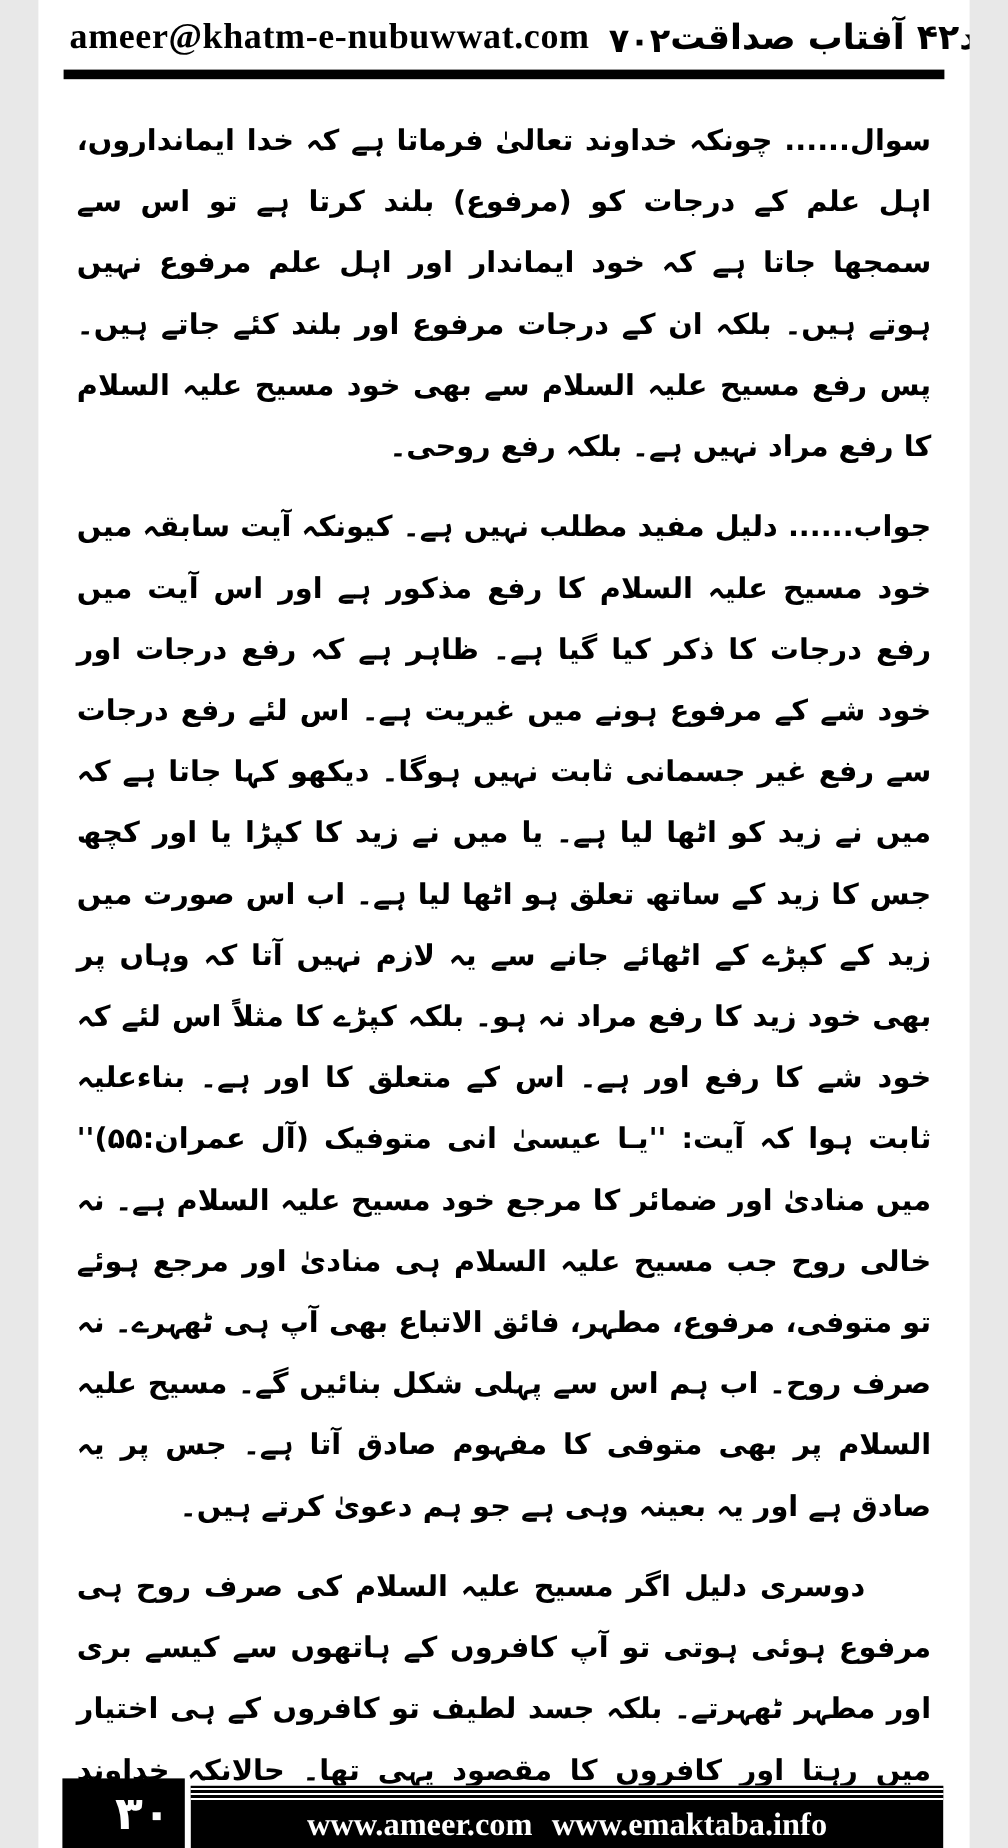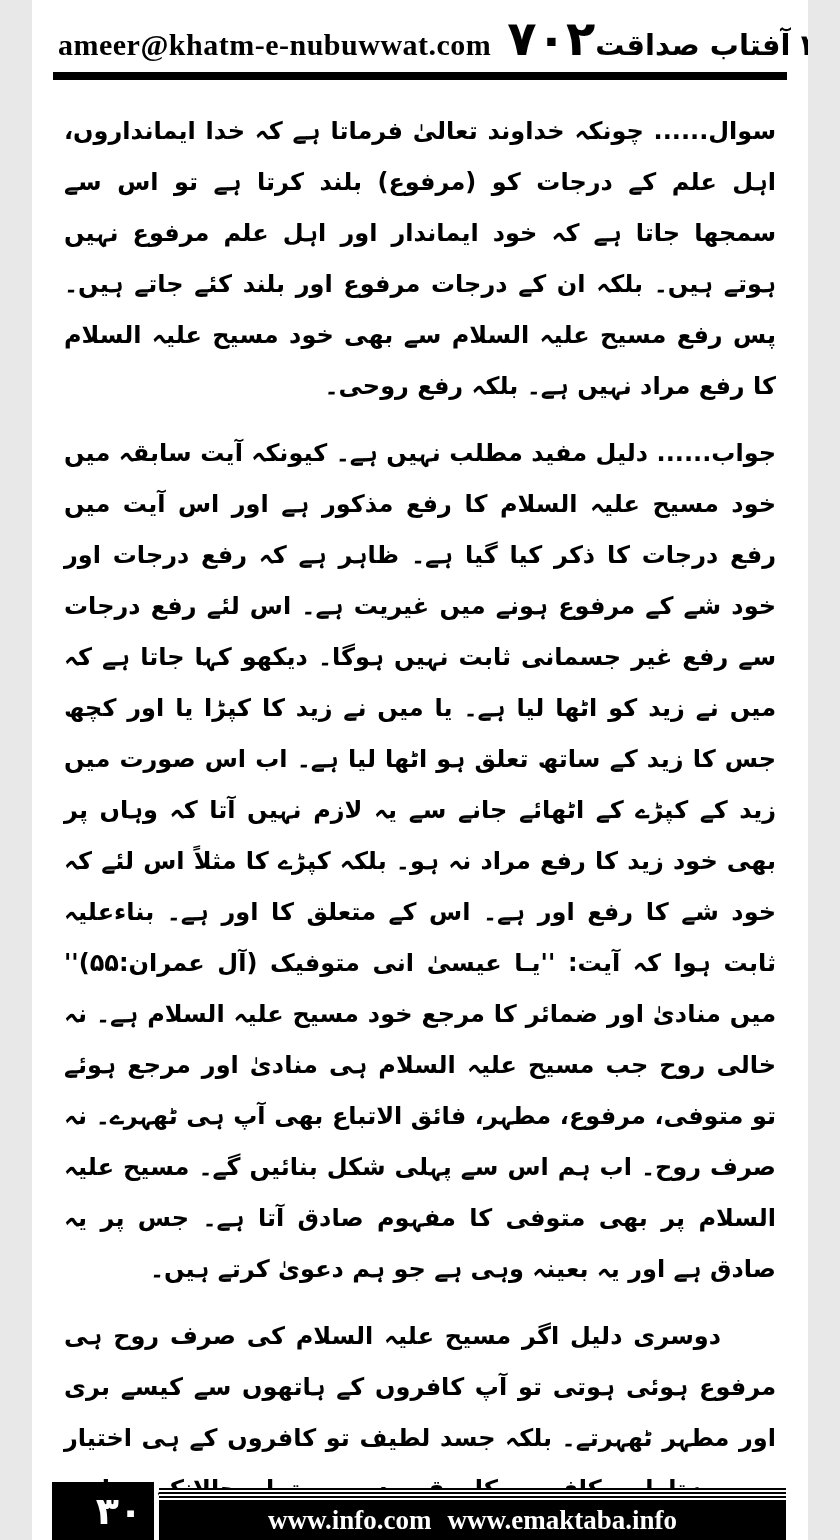--- a/index.html
+++ b/index.html
@@ -19,21 +19,21 @@
     padding:14px 26px 4px 26px;
   }
   .header-email {
     font-family:"Liberation Serif", serif;
     font-weight:bold;
     font-size:30px;
     letter-spacing:0.5px;
     white-space:nowrap;
   }
   .header-pagenum {
-    font-size:48px;
+    font-size:28px;
     font-weight:bold;
     line-height:1;
     margin-left:16px;
     direction:rtl;
   }
   .header-title {
     margin-left:auto;
     direction:rtl;
     font-weight:bold;
     font-size:29px;
@@ -118,19 +118,19 @@
     <p>جواب...... دلیل مفید مطلب نہیں ہے۔ کیونکہ آیت سابقہ میں خود مسیح علیہ السلام کا رفع مذکور ہے اور اس آیت میں رفع درجات کا ذکر کیا گیا ہے۔ ظاہر ہے کہ رفع درجات اور خود شے کے مرفوع ہونے میں غیریت ہے۔ اس لئے رفع درجات سے رفع غیر جسمانی ثابت نہیں ہوگا۔ دیکھو کہا جاتا ہے کہ میں نے زید کو اٹھا لیا ہے۔ یا میں نے زید کا کپڑا یا اور کچھ جس کا زید کے ساتھ تعلق ہو اٹھا لیا ہے۔ اب اس صورت میں زید کے کپڑے کے اٹھائے جانے سے یہ لازم نہیں آتا کہ وہاں پر بھی خود زید کا رفع مراد نہ ہو۔ بلکہ کپڑے کا مثلاً اس لئے کہ خود شے کا رفع اور ہے۔ اس کے متعلق کا اور ہے۔ بناءعلیہ ثابت ہوا کہ آیت: ''یـا عیسیٰ انی متوفیک (آل عمران:۵۵)'' میں منادیٰ اور ضمائر کا مرجع خود مسیح علیہ السلام ہے۔ نہ خالی روح جب مسیح علیہ السلام ہی منادیٰ اور مرجع ہوئے تو متوفی، مرفوع، مطہر، فائق الاتباع بھی آپ ہی ٹھہرے۔ نہ صرف روح۔ اب ہم اس سے پہلی شکل بنائیں گے۔ مسیح علیہ السلام پر بھی متوفی کا مفہوم صادق آتا ہے۔ جس پر یہ صادق ہے اور یہ بعینہ وہی ہے جو ہم دعویٰ کرتے ہیں۔</p>
     <p class="indent">دوسری دلیل اگر مسیح علیہ السلام کی صرف روح ہی مرفوع ہوئی ہوتی تو آپ کافروں کے ہاتھوں سے کیسے بری اور مطہر ٹھہرتے۔ بلکہ جسد لطیف تو کافروں کے ہی اختیار میں رہتا اور کافروں کا مقصود یہی تھا۔ حالانکہ خداوند تعالیٰ فرماتا ہے کہ اے مسیح علیہ السلام ہم تجھ کو کافروں کے اختیار سے الگ اور پاک کر دیں گے۔ پس اگر خالی روح مرفوع ہوئی ہو تو باری تعالیٰ کا یہ ارشاد کیسا درست ہوگا۔ لہذا رفع روحی غلط ٹھہرا اور مسیح علیہ السلام بجسدہ مرفوع ہونا ثابت ہوا۔ کیونکہ جب بجسدہ رفع مراد لیں گے تو مسیح علیہ السلام بلاشبہ بالکل کافروں کے اختیار سے نکل گئے اور پاک ہو گئے۔ اس لئے آیت مذکورہ سے رفع روحی مراد رکھ لینا بے علمی اور عجیب تر ہے۔</p>
 
   </div>
 
   <div class="footer">
     <div class="footer-pagebox">۳۰</div>
     <div class="footer-bar">
       <div class="footer-stripes"></div>
       <div class="footer-links">
-        <span>www.info.com</span>
+        <span>www.ameer.com</span>
         <span>www.emaktaba.info</span>
       </div>
     </div>
   </div>
 
 </div>
 
 </body></html>

